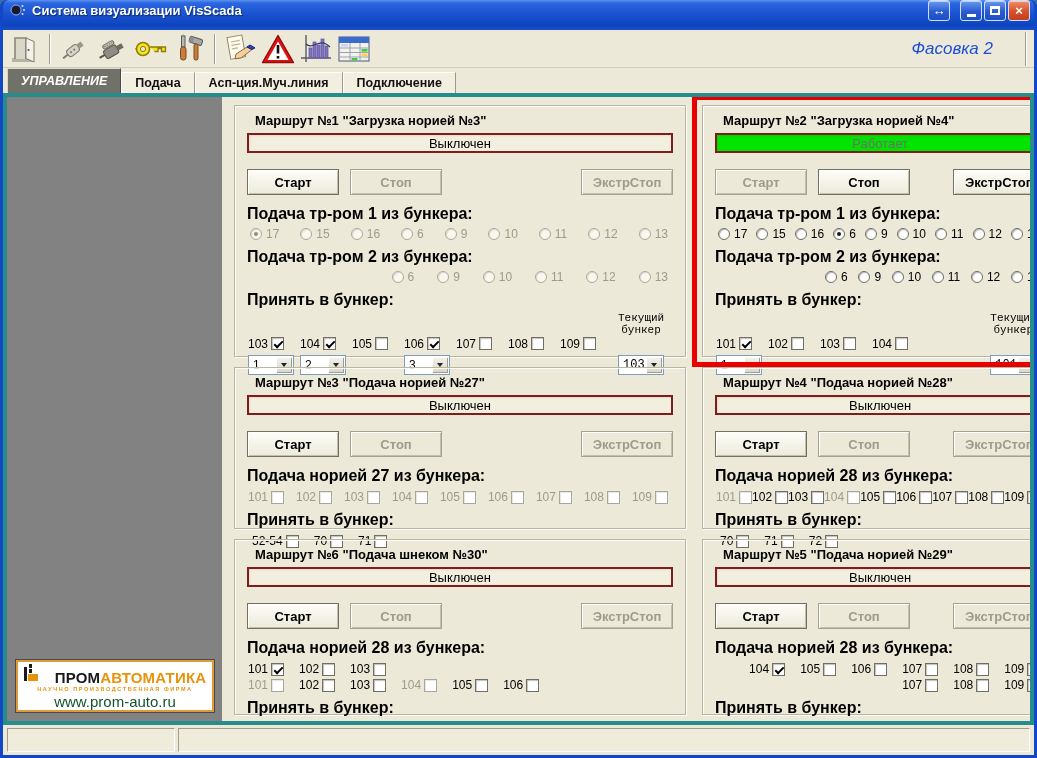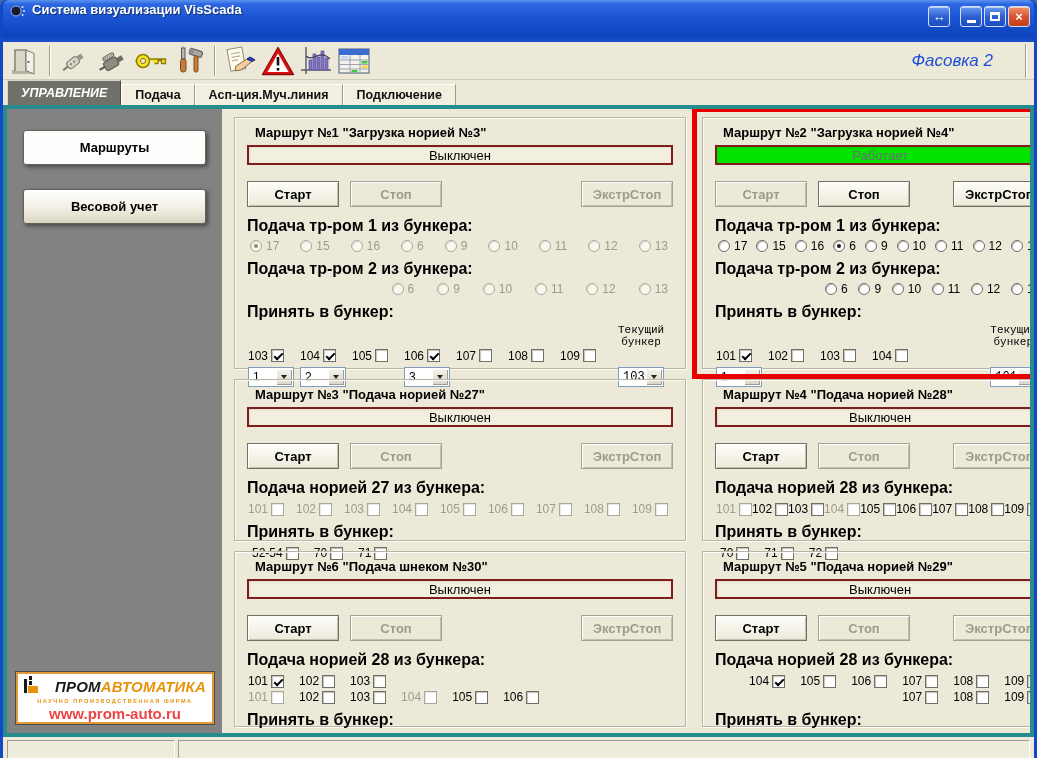--- a/index.html
+++ b/index.html
@@ -5,21 +5,21 @@
   html,body{margin:0;padding:0;background:#3a6ea5;}
   *{box-sizing:border-box;}
   .window{
     position:relative;width:1037px;height:758px;
     background:#1247c6;padding:0 3px 3px 3px;
     border-radius:7px 7px 0 0;
     font-family:"Liberation Sans","DejaVu Sans",sans-serif;
     display:flex;flex-direction:column;overflow:hidden;
   }
   
-  .titlebar{height:42px;flex:none;display:flex;padding:2px 4px 12px 6px;
+  .titlebar{height:30px;flex:none;display:flex;align-items:center;padding:2px 4px 12px 6px;
     background:linear-gradient(180deg,#5a93f0 0%,#2c66e0 10%,#1a54d2 45%,#0d43bd 85%,#1a50c8 100%);
     border-radius:6px 6px 0 0;}
   .app-icon{width:18px;height:18px;margin-right:5px;flex:none;}
   .title-text{color:#fff;font-weight:bold;font-size:13px;text-shadow:1px 1px 1px rgba(0,0,0,.5);}
   .win-controls{margin-left:auto;display:flex;gap:2px;align-items:center;}
   .win-btn{width:22px;height:21px;border-radius:3px;border:1px solid #cfe0ff;
     background:linear-gradient(180deg,#6a9af0,#2a5cd0 55%,#1c4ec4);
     color:#fff;font-size:13px;font-weight:bold;display:flex;align-items:center;justify-content:center;
     box-shadow:inset 0 1px 0 rgba(255,255,255,.55);}
   .win-btn.first{margin-right:8px;}
@@ -43,26 +43,26 @@
   
   .main{flex:none;height:632px;background:#268c8c;padding:4px;display:flex;}
   .main-inner{flex:1;background:#ece9d8;display:flex;overflow:hidden;}
   .sidebar{width:215px;flex:none;background:#828282;position:relative;padding-top:21px;}
   .side-btn{width:183px;height:35px;margin:0 auto 24px auto;display:flex;align-items:center;justify-content:center;
     font-weight:bold;font-size:13px;color:#000;border:1px solid #63635c;border-radius:3px;
     background:linear-gradient(180deg,#ffffff,#f2efe2 55%,#d9d5c4);box-shadow:2px 2px 4px rgba(0,0,0,.45);}
   .side-btn.active{background:#fdfdfb;}
   .logo{position:absolute;left:9px;bottom:9px;width:198px;height:52px;background:#fff;
     border:2px solid #e09a38;outline:1px solid #4a4a4a;display:flex;flex-direction:column;align-items:center;justify-content:center;}
-  .logo-top{display:flex;align-items:center;gap:16px;line-height:1;font-style:italic;}
+  .logo-top{display:flex;align-items:flex-end;gap:16px;line-height:1;}
   .logo-name{font-weight:bold;font-size:15px;letter-spacing:.2px;}
   .logo-name .black{color:#1a1a1a;}
   .logo-name .orange{color:#e8930c;}
   .logo-tag{font-size:5.5px;color:#e8930c;letter-spacing:1.6px;font-weight:bold;margin-top:1px;}
-  .logo-url{color:#ef4444;font-weight:bold;font-size:15px;margin-top:2px;line-height:1;}
+  .logo-url{color:#14532d;font-weight:normal;font-size:15px;margin-top:2px;line-height:1;}
   
   .content{flex:1;padding:8px 12px;display:grid;grid-template-columns:1fr 1fr;
     grid-template-rows:252px 162px 176px;column-gap:16px;row-gap:10px;align-items:stretch;}
   .cell{position:relative;}
   .panel{height:100%;border:1px solid #b9b5a4;box-shadow:inset 1px 1px 0 rgba(255,255,255,.85),1px 1px 0 rgba(255,255,255,.85);
     padding:6px 9px 4px 9px;display:flex;flex-direction:column;overflow:visible;}
   .cell.hl .panel{outline:5px solid #e80000;outline-offset:5px;}
   .p-title{font-weight:bold;font-size:13px;margin:1px 0 5px 11px;color:#000;}
   .p-status{height:20px;line-height:18px;margin:0 3px;text-align:center;font-size:13px;color:#000;
     border:2px solid #7f1d1d;background:#f2efdf;box-shadow:inset 1px 1px 2px rgba(0,0,0,.08);}
@@ -251,24 +251,20 @@
   <div class="tabbar" id="tabbar">
       <div class="tab active">УПРАВЛЕНИЕ</div>
       <div class="tab">Подача</div>
       <div class="tab">Асп-ция.Муч.линия</div>
       <div class="tab">Подключение</div>
     </div>
 
   <div class="main">
     <div class="main-inner">
       <div class="sidebar">
-        <div id="sidebar-buttons">
-            <div class="side-btn active">Маршруты</div>
-            <div class="side-btn">Весовой учет</div>
-          </div>
         <div class="logo">
           <div class="logo-top">
             <span>
               <svg width="15" height="18" viewBox="0 0 15 18">
                 <rect x="0" y="3" width="3" height="14" fill="#1a1a1a"></rect>
                 <rect x="5" y="0" width="3" height="4" fill="#1a1a1a"></rect>
                 <rect x="5" y="5" width="3" height="4" fill="#1a1a1a"></rect>
                 <rect x="4" y="10" width="10" height="7" fill="#e8930c"></rect>
               </svg>
             </span>

